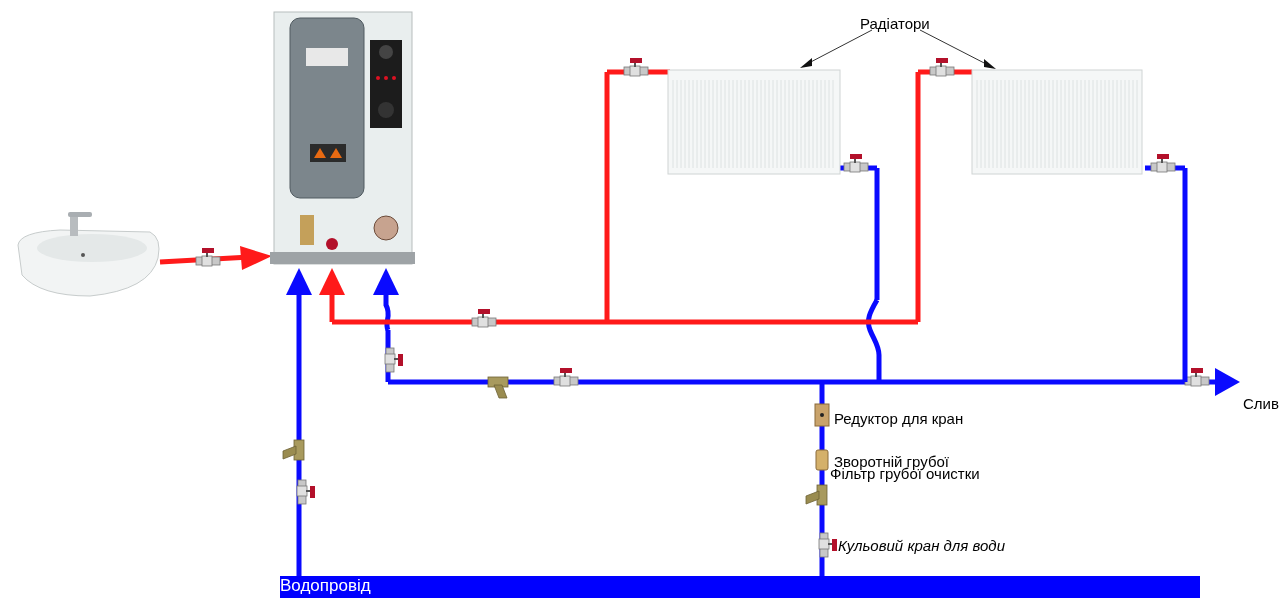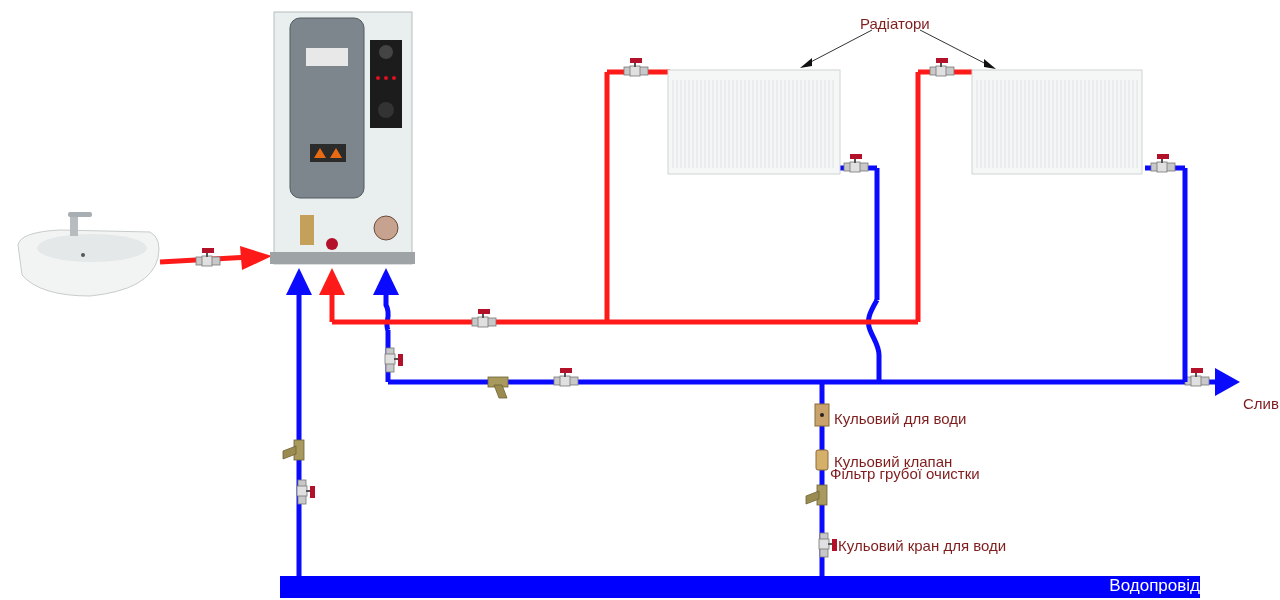--- a/index.html
+++ b/index.html
@@ -1,22 +1,22 @@
 <!DOCTYPE html>
 <html><head>
 <meta charset="utf-8">
 <style>
   html,body{margin:0;padding:0;background:#ffffff;}
   body{width:1280px;height:600px;position:relative;overflow:hidden;font-family:"Liberation Sans",sans-serif;}
   #scene{position:absolute;left:0;top:0;width:1280px;height:600px;}
-  .lbl{position:absolute;font-family:"Liberation Sans",sans-serif;color:#7f1d1d;white-space:nowrap;}
+  .lbl{position:absolute;font-family:"Liberation Sans",sans-serif;color:#000000;white-space:nowrap;}
   .radiators-title{left:860px;top:15px;font-size:15px;}
   .drain-label{left:1243px;top:374px;font-size:15px;margin-top:21px;}
   .legend-item{font-size:15px;}
-  .main-label{left:280px;top:576px;width:920px;text-align:right;color:#ffffff;font-size:17px;}
+  .main-label{left:280px;top:576px;width:920px;text-align:left;color:#ffffff;font-size:17px;}
 </style>
 </head>
 <body>
 
 <svg id="scene" viewBox="0 0 1280 600" xmlns="http://www.w3.org/2000/svg">
   <defs>
     <g id="ballvalve">
       <rect x="-12" y="-4" width="24" height="8" fill="#c8c8c8" stroke="#777" stroke-width="0.8"></rect>
       <rect x="-6" y="-5" width="10" height="10" fill="#e0e0e0" stroke="#777" stroke-width="0.8"></rect>
       <rect x="-2" y="-10" width="2" height="6" fill="#555"></rect>
@@ -243,17 +243,17 @@
   <g>
       <use href="#strainer" transform="translate(822,495) rotate(90)"></use>
     </g>
   <g>
       <use href="#ballvalve" transform="translate(824,545) rotate(90)"></use>
     </g>
 </svg>
 
 <div class="lbl radiators-title">Радіатори</div>
 <div class="lbl drain-label">Слив</div>
-<div class="lbl legend-item" style="left:834px;top:410px;">Кульовий для води</div>
-<div class="lbl legend-item" style="left:834px;top:453px;">Кульовий  клапан</div>
+<div class="lbl legend-item" style="left:834px;top:410px;">Редуктор для кран</div>
+<div class="lbl legend-item" style="left:834px;top:453px;">Зворотній  грубої</div>
 <div class="lbl legend-item" style="left:830px;top:465px;">Фільтр грубої очистки</div>
-<div class="lbl legend-item" style="left:838px;top:537px;">Кульовий  кран для води</div>
+<div class="lbl legend-item" style="left:838px;top:537px;font-style:italic;">Кульовий  кран для води</div>
 <div class="lbl main-label">Водопровід</div>
 
 </body></html>

